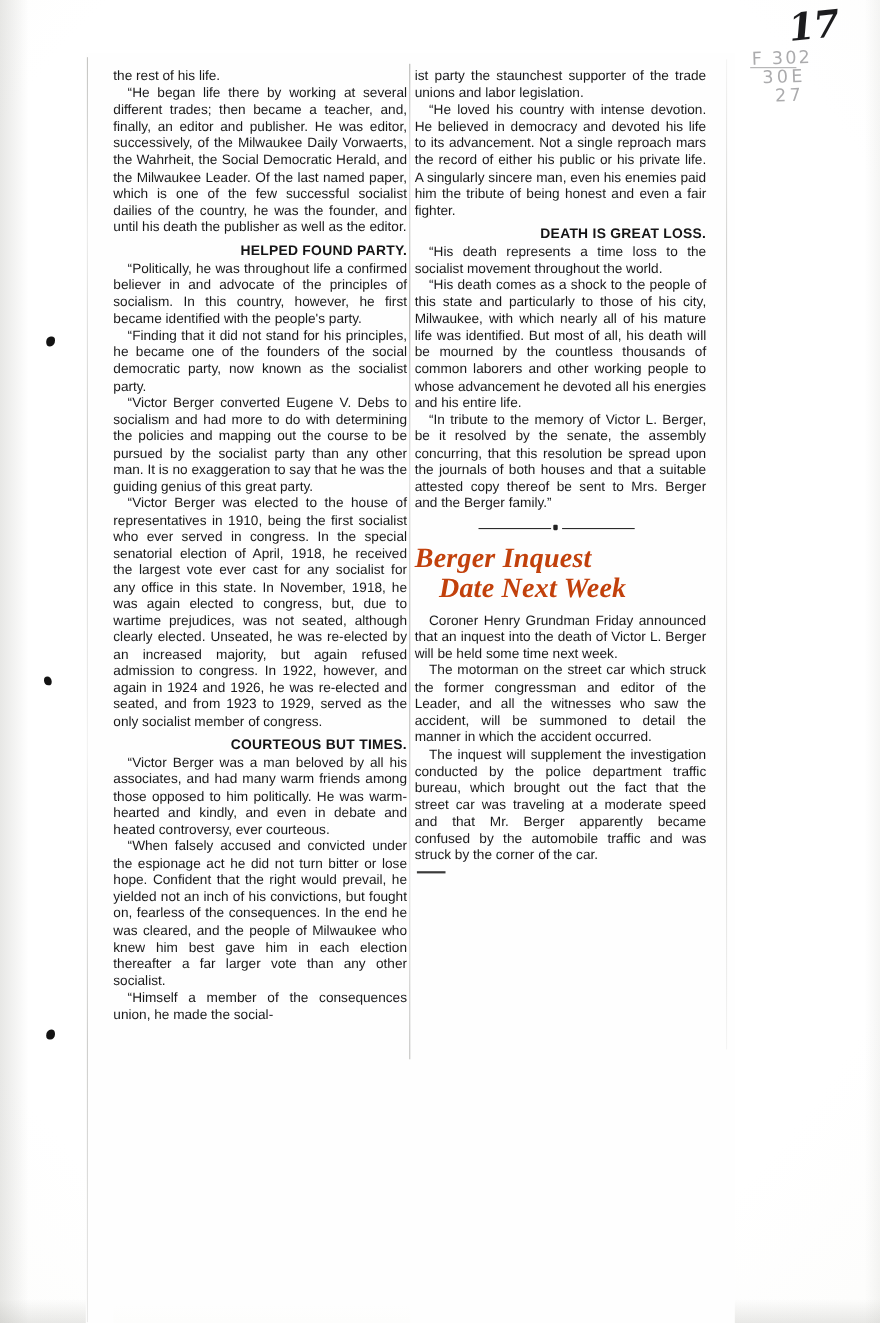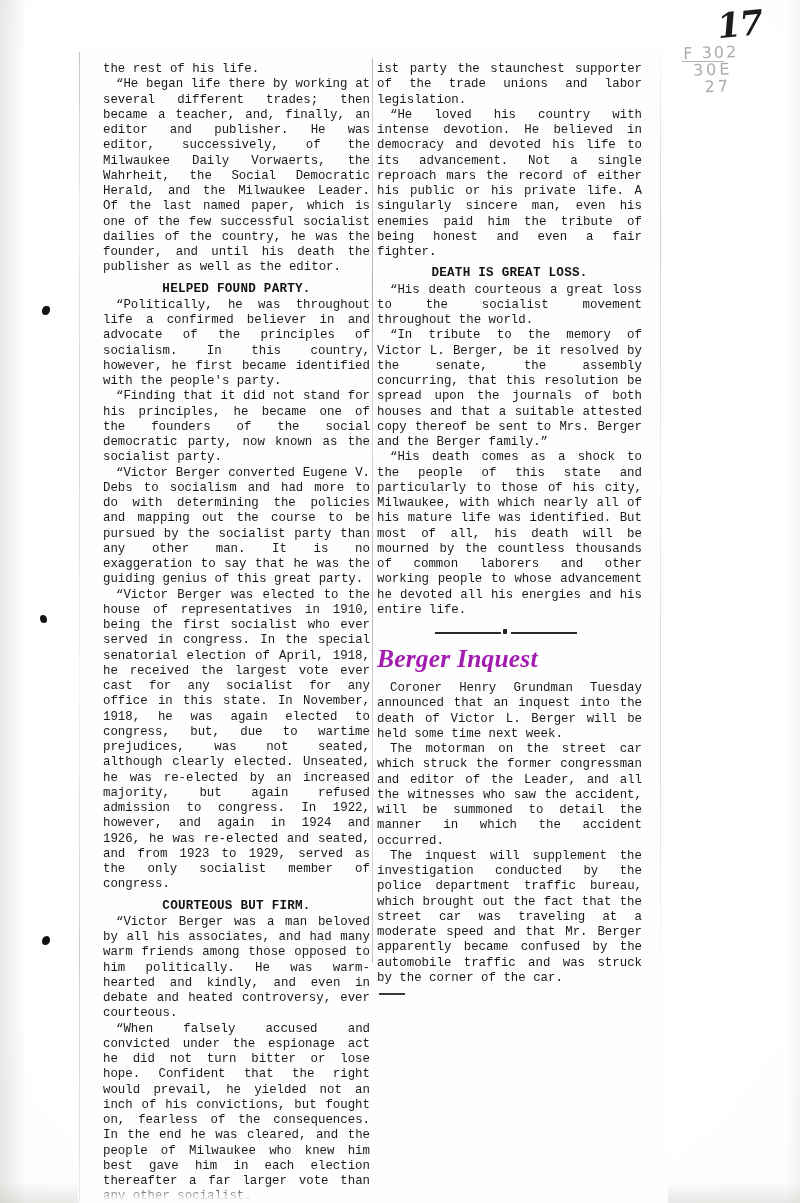--- a/index.html
+++ b/index.html
@@ -106,27 +106,27 @@
   }
   .para.flush { text-indent: 0; }
   .para + .para { margin-top: 0; }
 
   .subhead {
     font-weight: bold;
     font-size: 12.6px;
     letter-spacing: 0.25px;
     margin: 6px 0 1px 0;
     text-indent: 0;
-    text-align: center;
+    text-align: right;
     color: #141415;
   }
 
   
   .column p, .column h3 {
-    font-family: Liberation Mono, monospace;
+    font-family: Liberation Sans, sans-serif;
   }
 
   
   .divider {
     position: relative;
     height: 16px;
     margin: 7px 0 4px 0;
   }
   .divider .bar-l, .divider .bar-r {
     position: absolute;
@@ -144,21 +144,21 @@
     border-radius: 1px;
   }
 
   
   .headline {
     font-family: "Liberation Serif", "DejaVu Serif", serif;
     font-style: italic;
     font-weight: bold;
     font-size: 25.5px;
     line-height: 28px;
-    color: #a21caf;
+    color: #c2410c;
     text-align: left;
     margin: 4px 0 8px 0;
     letter-spacing: 0.2px;
   }
   .headline .l2 { display: block; padding-left: 22px; }
 
   .end-rule {
     width: 26px;
     height: 1.5px;
     background: #3a3a3a;
@@ -254,38 +254,38 @@
   <div class="speck s3"></div>
 
   <div class="column" id="col-left">
       <p class="para flush">the rest of his life.</p>
       <p class="para">“He began life there by working at several different trades; then became a teacher, and, finally, an editor and publisher. He was editor, successively, of the Milwaukee Daily Vorwaerts, the Wahrheit, the Social Democratic Herald, and the Milwaukee Leader. Of the last named paper, which is one of the few successful socialist dailies of the country, he was the founder, and until his death the publisher as well as the editor.</p>
       <h3 class="subhead">HELPED FOUND PARTY.</h3>
       <p class="para">“Politically, he was throughout life a confirmed believer in and advocate of the principles of socialism. In this country, however, he first became identified with the people's party.</p>
       <p class="para">“Finding that it did not stand for his principles, he became one of the founders of the social democratic party, now known as the socialist party.</p>
       <p class="para">“Victor Berger converted Eugene V. Debs to socialism and had more to do with determining the policies and mapping out the course to be pursued by the socialist party than any other man. It is no exaggeration to say that he was the guiding genius of this great party.</p>
       <p class="para">“Victor Berger was elected to the house of representatives in 1910, being the first socialist who ever served in congress. In the special senatorial election of April, 1918, he received the largest vote ever cast for any socialist for any office in this state. In November, 1918, he was again elected to congress, but, due to wartime prejudices, was not seated, although clearly elected. Unseated, he was re-elected by an increased majority, but again refused admission to congress. In 1922, however, and again in 1924 and 1926, he was re-elected and seated, and from 1923 to 1929, served as the only socialist member of congress.</p>
-      <h3 class="subhead">COURTEOUS BUT FIRM.</h3>
+      <h3 class="subhead">COURTEOUS BUT TIMES.</h3>
       <p class="para">“Victor Berger was a man beloved by all his associates, and had many warm friends among those opposed to him politically. He was warm-hearted and kindly, and even in debate and heated controversy, ever courteous.</p>
       <p class="para">“When falsely accused and convicted under the espionage act he did not turn bitter or lose hope. Confident that the right would prevail, he yielded not an inch of his convictions, but fought on, fearless of the consequences. In the end he was cleared, and the people of Milwaukee who knew him best gave him in each election thereafter a far larger vote than any other socialist.</p>
       <p class="para">“Himself a member of the consequences union, he made the social-</p>
     </div>
   <div class="column" id="col-right">
       <p class="para flush">ist party the staunchest supporter of the trade unions and labor legislation.</p>
       <p class="para">“He loved his country with intense devotion. He believed in democracy and devoted his life to its advancement. Not a single reproach mars the record of either his public or his private life. A singularly sincere man, even his enemies paid him the tribute of being honest and even a fair fighter.</p>
       <h3 class="subhead">DEATH IS GREAT LOSS.</h3>
-      <p class="para">“His death courteous a great loss to the socialist movement throughout the world.</p>
+      <p class="para">“His death represents a time loss to the socialist movement throughout the world.</p>
+      <p class="para">“His death comes as a shock to the people of this state and particularly to those of his city, Milwaukee, with which nearly all of his mature life was identified. But most of all, his death will be mourned by the countless thousands of common laborers and other working people to whose advancement he devoted all his energies and his entire life.</p>
       <p class="para">“In tribute to the memory of Victor L. Berger, be it resolved by the senate, the assembly concurring, that this resolution be spread upon the journals of both houses and that a suitable attested copy thereof be sent to Mrs. Berger and the Berger family.”</p>
-      <p class="para">“His death comes as a shock to the people of this state and particularly to those of his city, Milwaukee, with which nearly all of his mature life was identified. But most of all, his death will be mourned by the countless thousands of common laborers and other working people to whose advancement he devoted all his energies and his entire life.</p>
       <div class="divider">
         <span class="bar-l"></span>
         <span class="dot"></span>
         <span class="bar-r"></span>
       </div>
-      <div class="headline"><span>Berger Inquest</span></div>
-      <p class="para">Coroner Henry Grundman Tuesday announced that an inquest into the death of Victor L. Berger will be held some time next week.</p>
+      <div class="headline"><span>Berger Inquest</span><span class="l2">Date Next Week</span></div>
+      <p class="para">Coroner Henry Grundman Friday announced that an inquest into the death of Victor L. Berger will be held some time next week.</p>
       <p class="para">The motorman on the street car which struck the former congressman and editor of the Leader, and all the witnesses who saw the accident, will be summoned to detail the manner in which the accident occurred.</p>
       <p class="para">The inquest will supplement the investigation conducted by the police department traffic bureau, which brought out the fact that the street car was traveling at a moderate speed and that Mr. Berger apparently became confused by the automobile traffic and was struck by the corner of the car.</p>
       <div class="end-rule"></div>
     </div>
 
   <div class="fade-bottom-text"></div>
 </div>
 
 </body></html>

